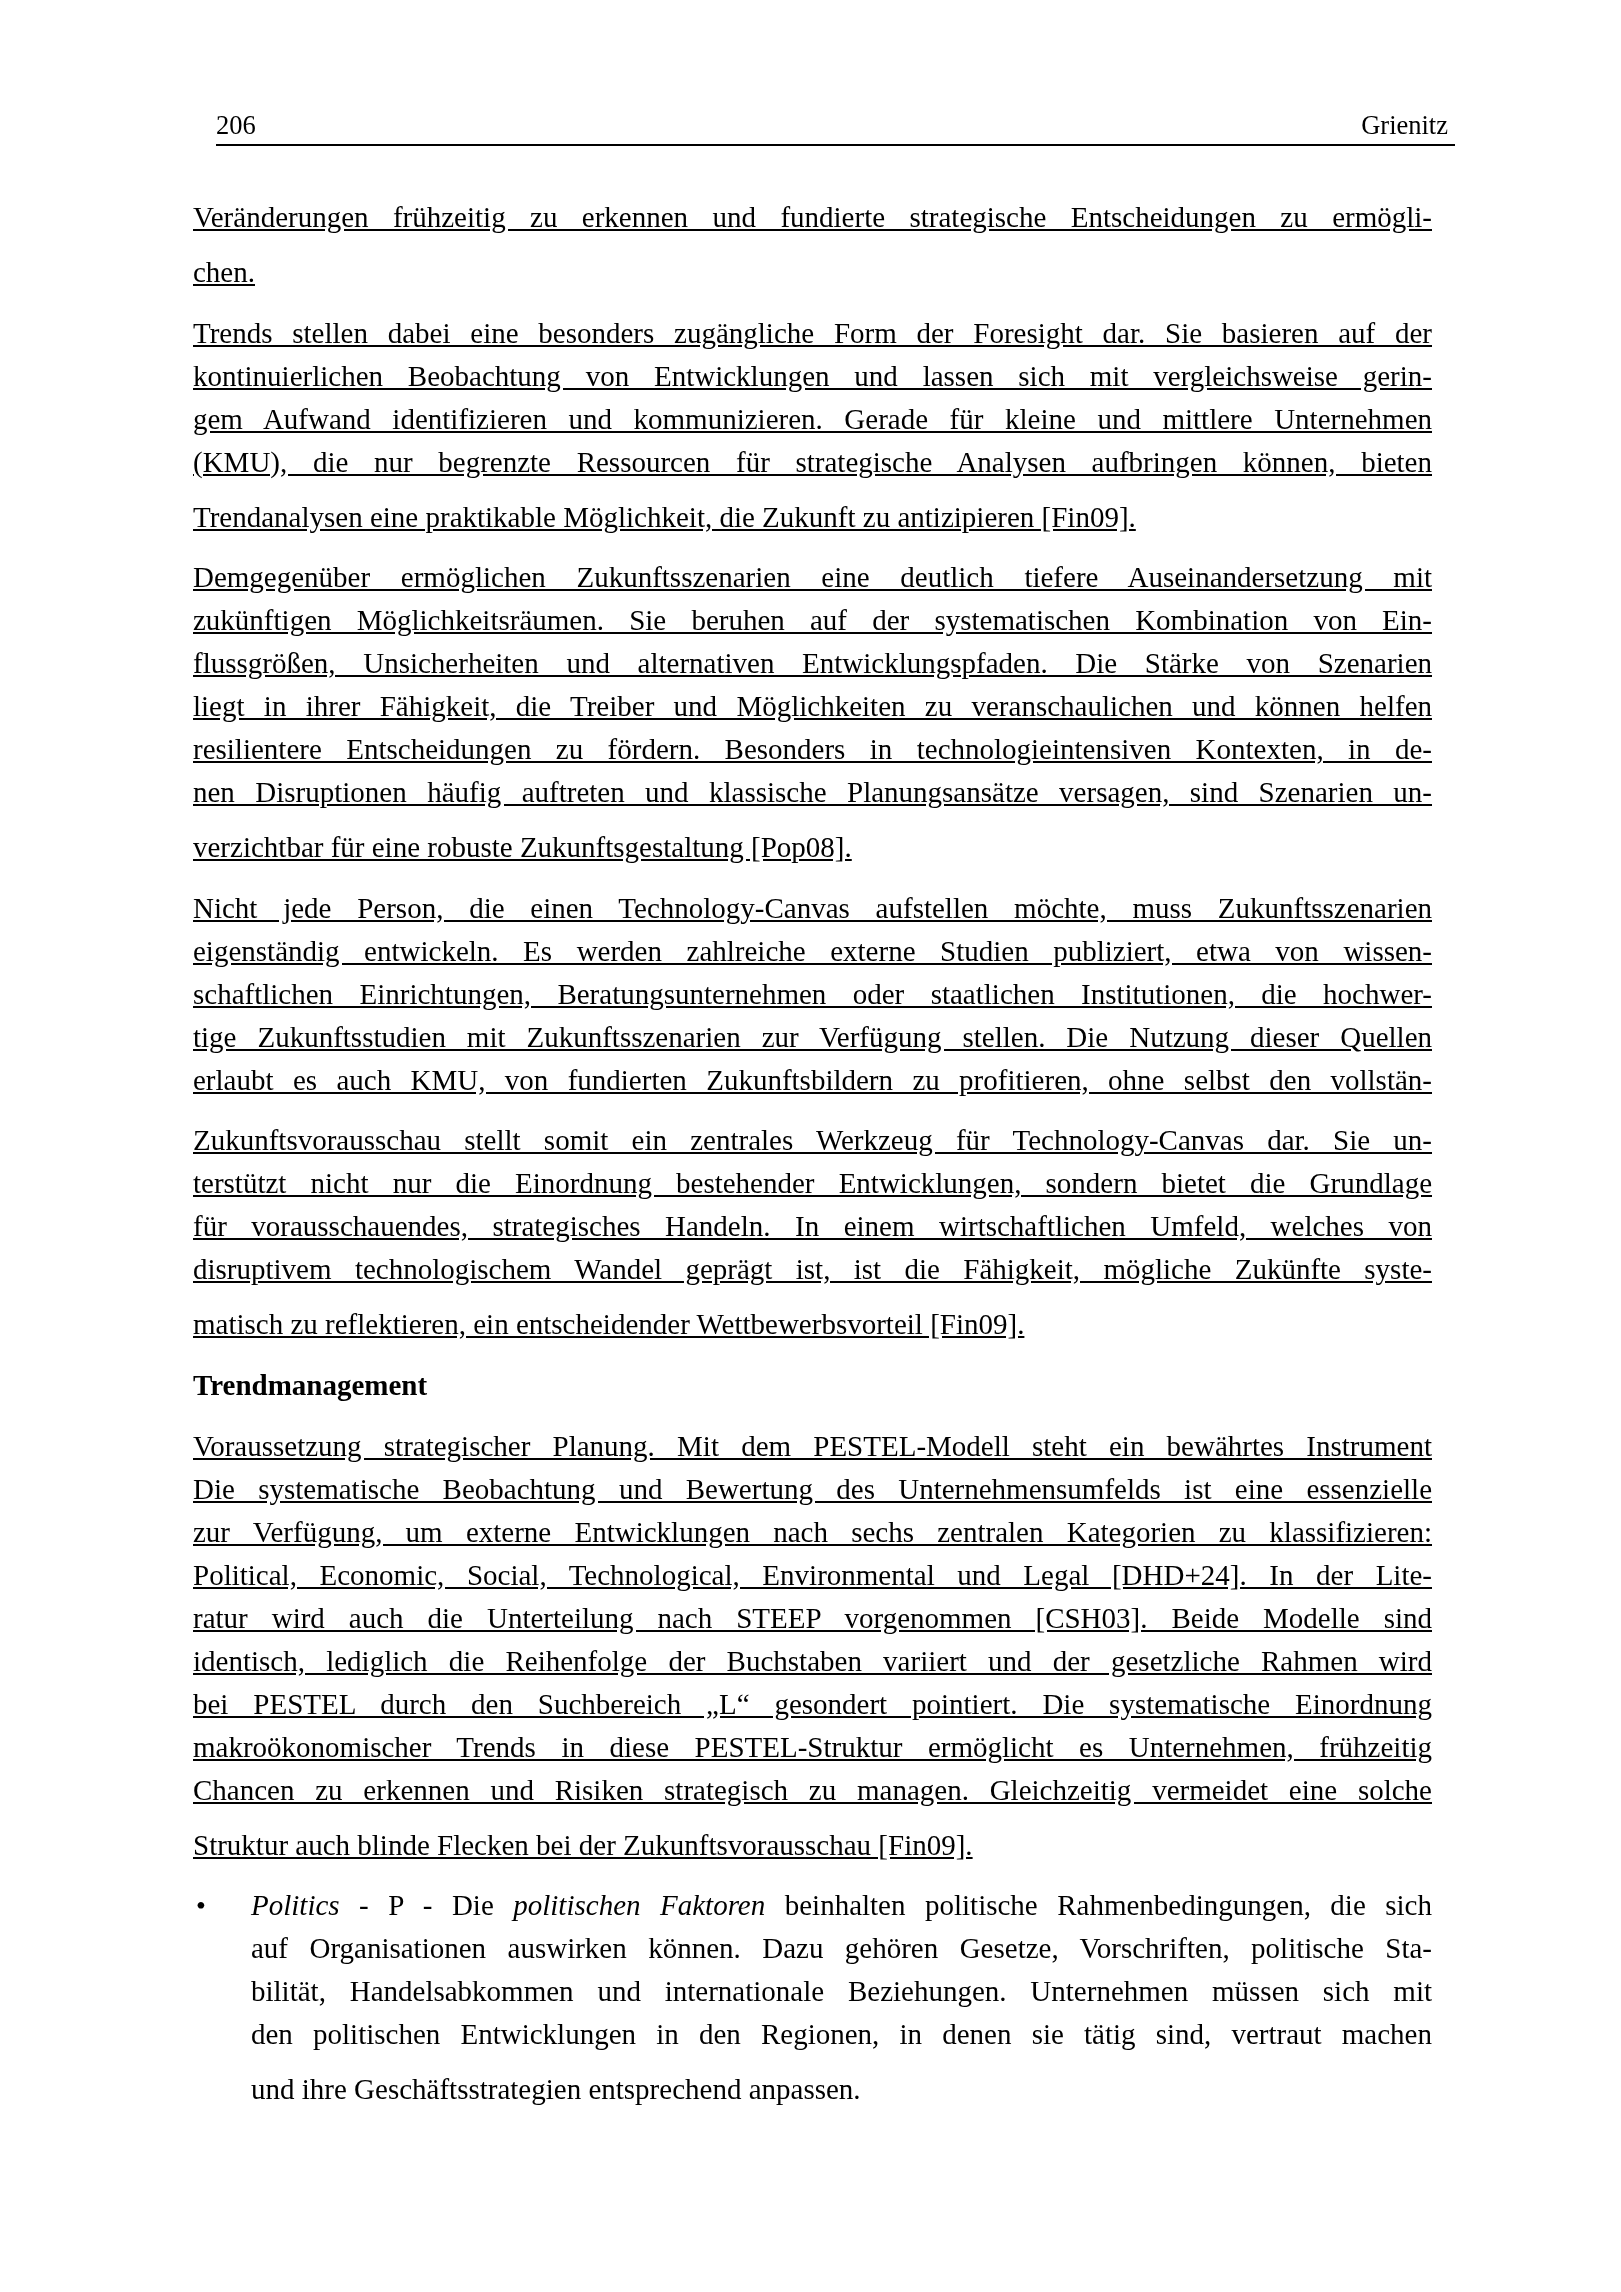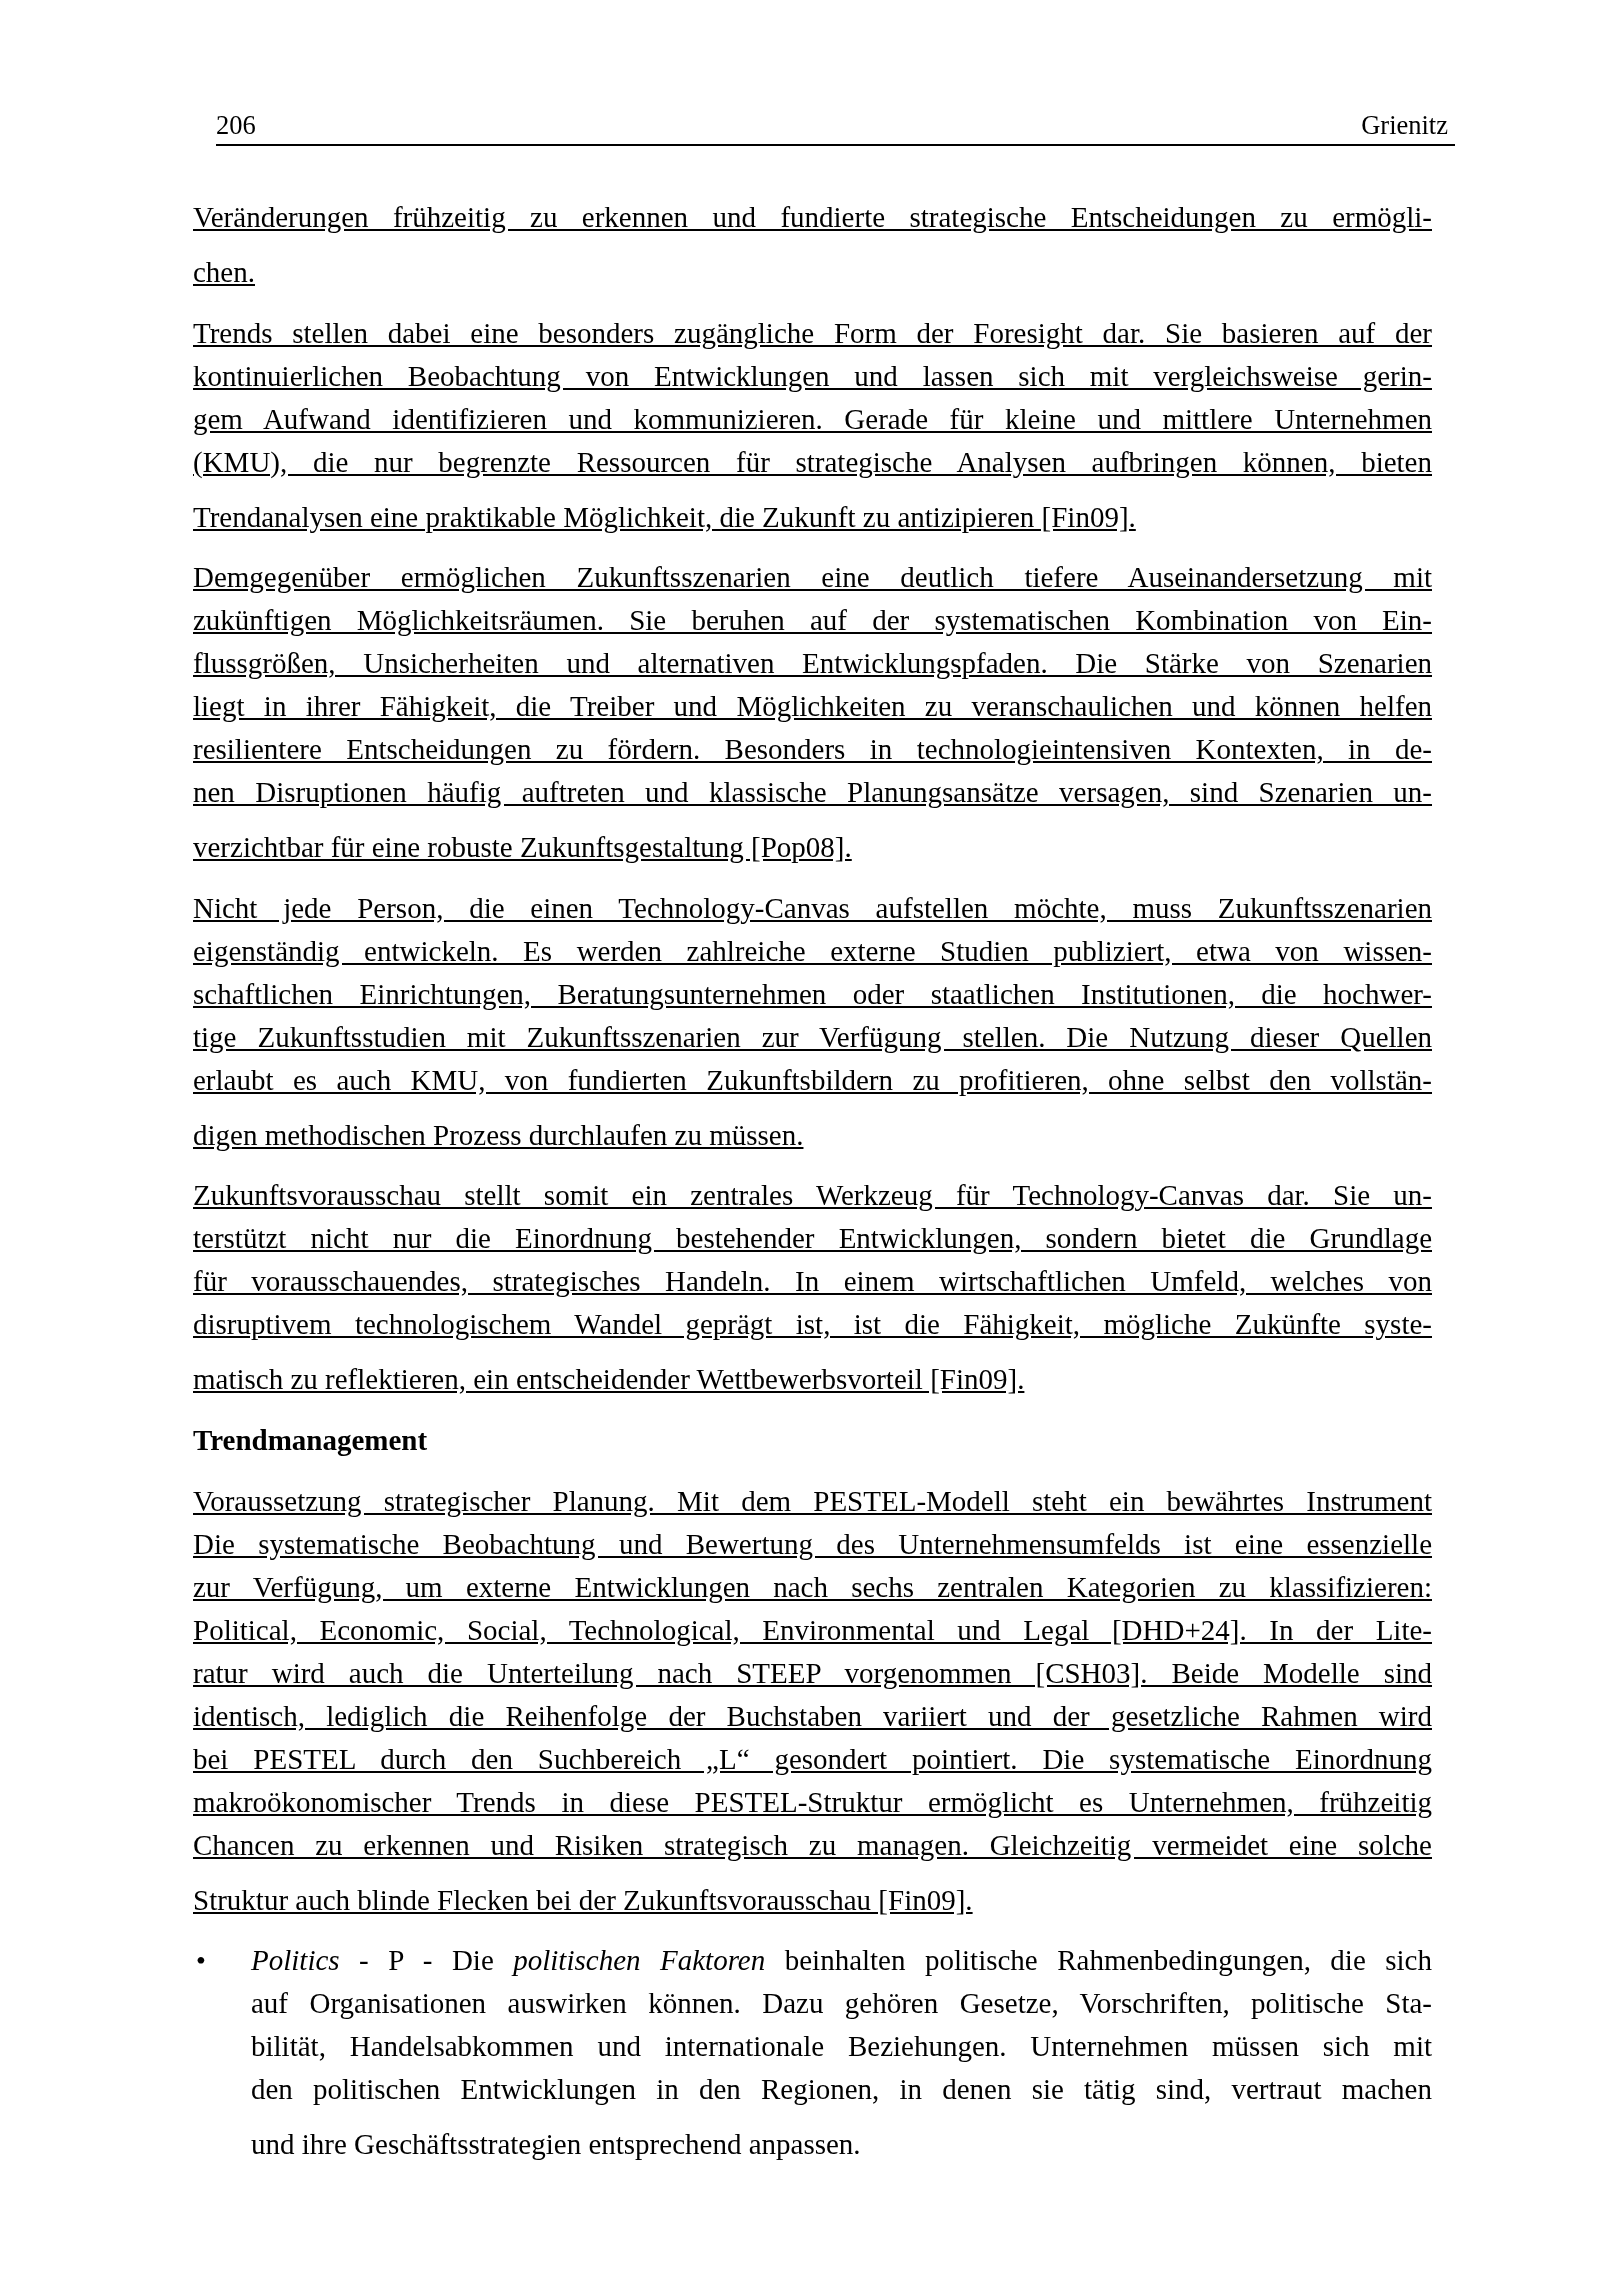--- a/index.html
+++ b/index.html
@@ -55,21 +55,20 @@
       <span class="line">nen Disruptionen häufig auftreten und klassische Planungsansätze versagen, sind Szenarien un-</span>
       <span class="line last">verzichtbar für eine robuste Zukunftsgestaltung [Pop08].</span>
     </p>
 
     <p class="para">
       <span class="line">Nicht jede Person, die einen Technology-Canvas aufstellen möchte, muss Zukunftsszenarien</span>
       <span class="line">eigenständig entwickeln. Es werden zahlreiche externe Studien publiziert, etwa von wissen-</span>
       <span class="line">schaftlichen Einrichtungen, Beratungsunternehmen oder staatlichen Institutionen, die hochwer-</span>
       <span class="line">tige Zukunftsstudien mit Zukunftsszenarien zur Verfügung stellen. Die Nutzung dieser Quellen</span>
       <span class="line">erlaubt es auch KMU, von fundierten Zukunftsbildern zu profitieren, ohne selbst den vollstän-</span>
-      <span class="line last">digen methodischen Prozess durchlaufen zu müssen.</span>
     </p>
 
     <p class="para">
       <span class="line">Zukunftsvorausschau stellt somit ein zentrales Werkzeug für Technology-Canvas dar. Sie un-</span>
       <span class="line">terstützt nicht nur die Einordnung bestehender Entwicklungen, sondern bietet die Grundlage</span>
       <span class="line">für vorausschauendes, strategisches Handeln. In einem wirtschaftlichen Umfeld, welches von</span>
       <span class="line">disruptivem technologischem Wandel geprägt ist, ist die Fähigkeit, mögliche Zukünfte syste-</span>
       <span class="line last">matisch zu reflektieren, ein entscheidender Wettbewerbsvorteil [Fin09].</span>
     </p>
 

